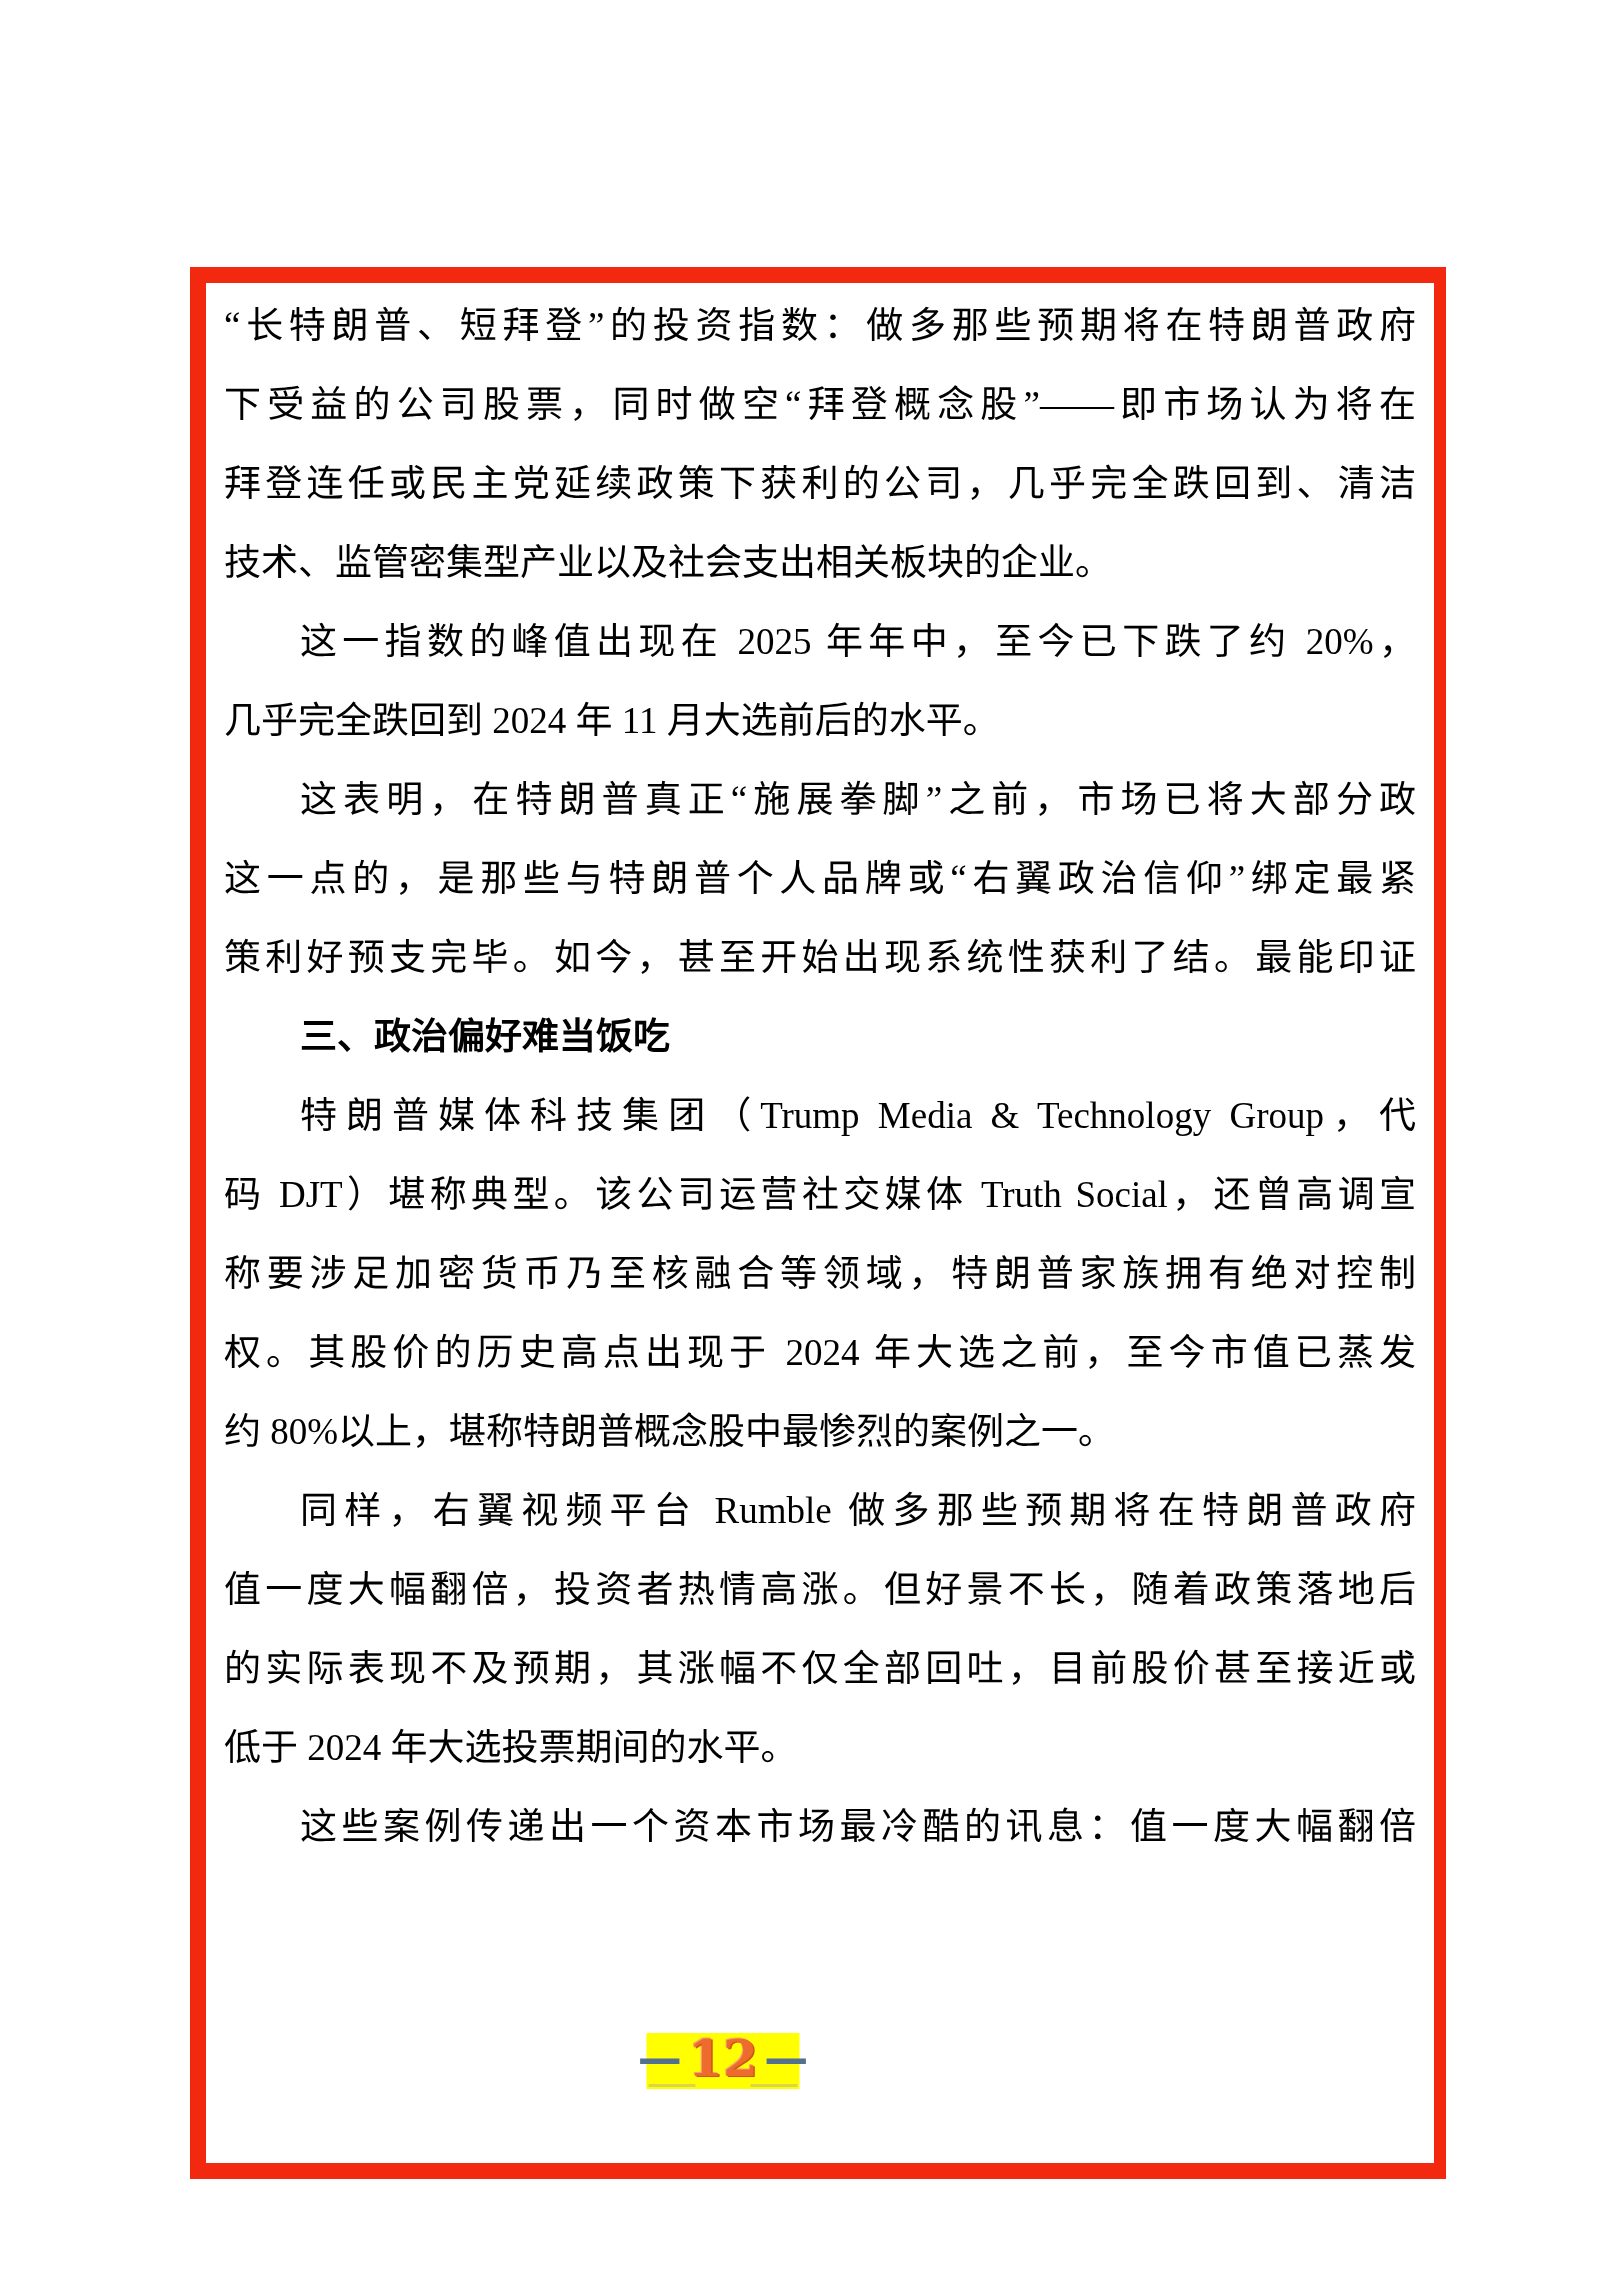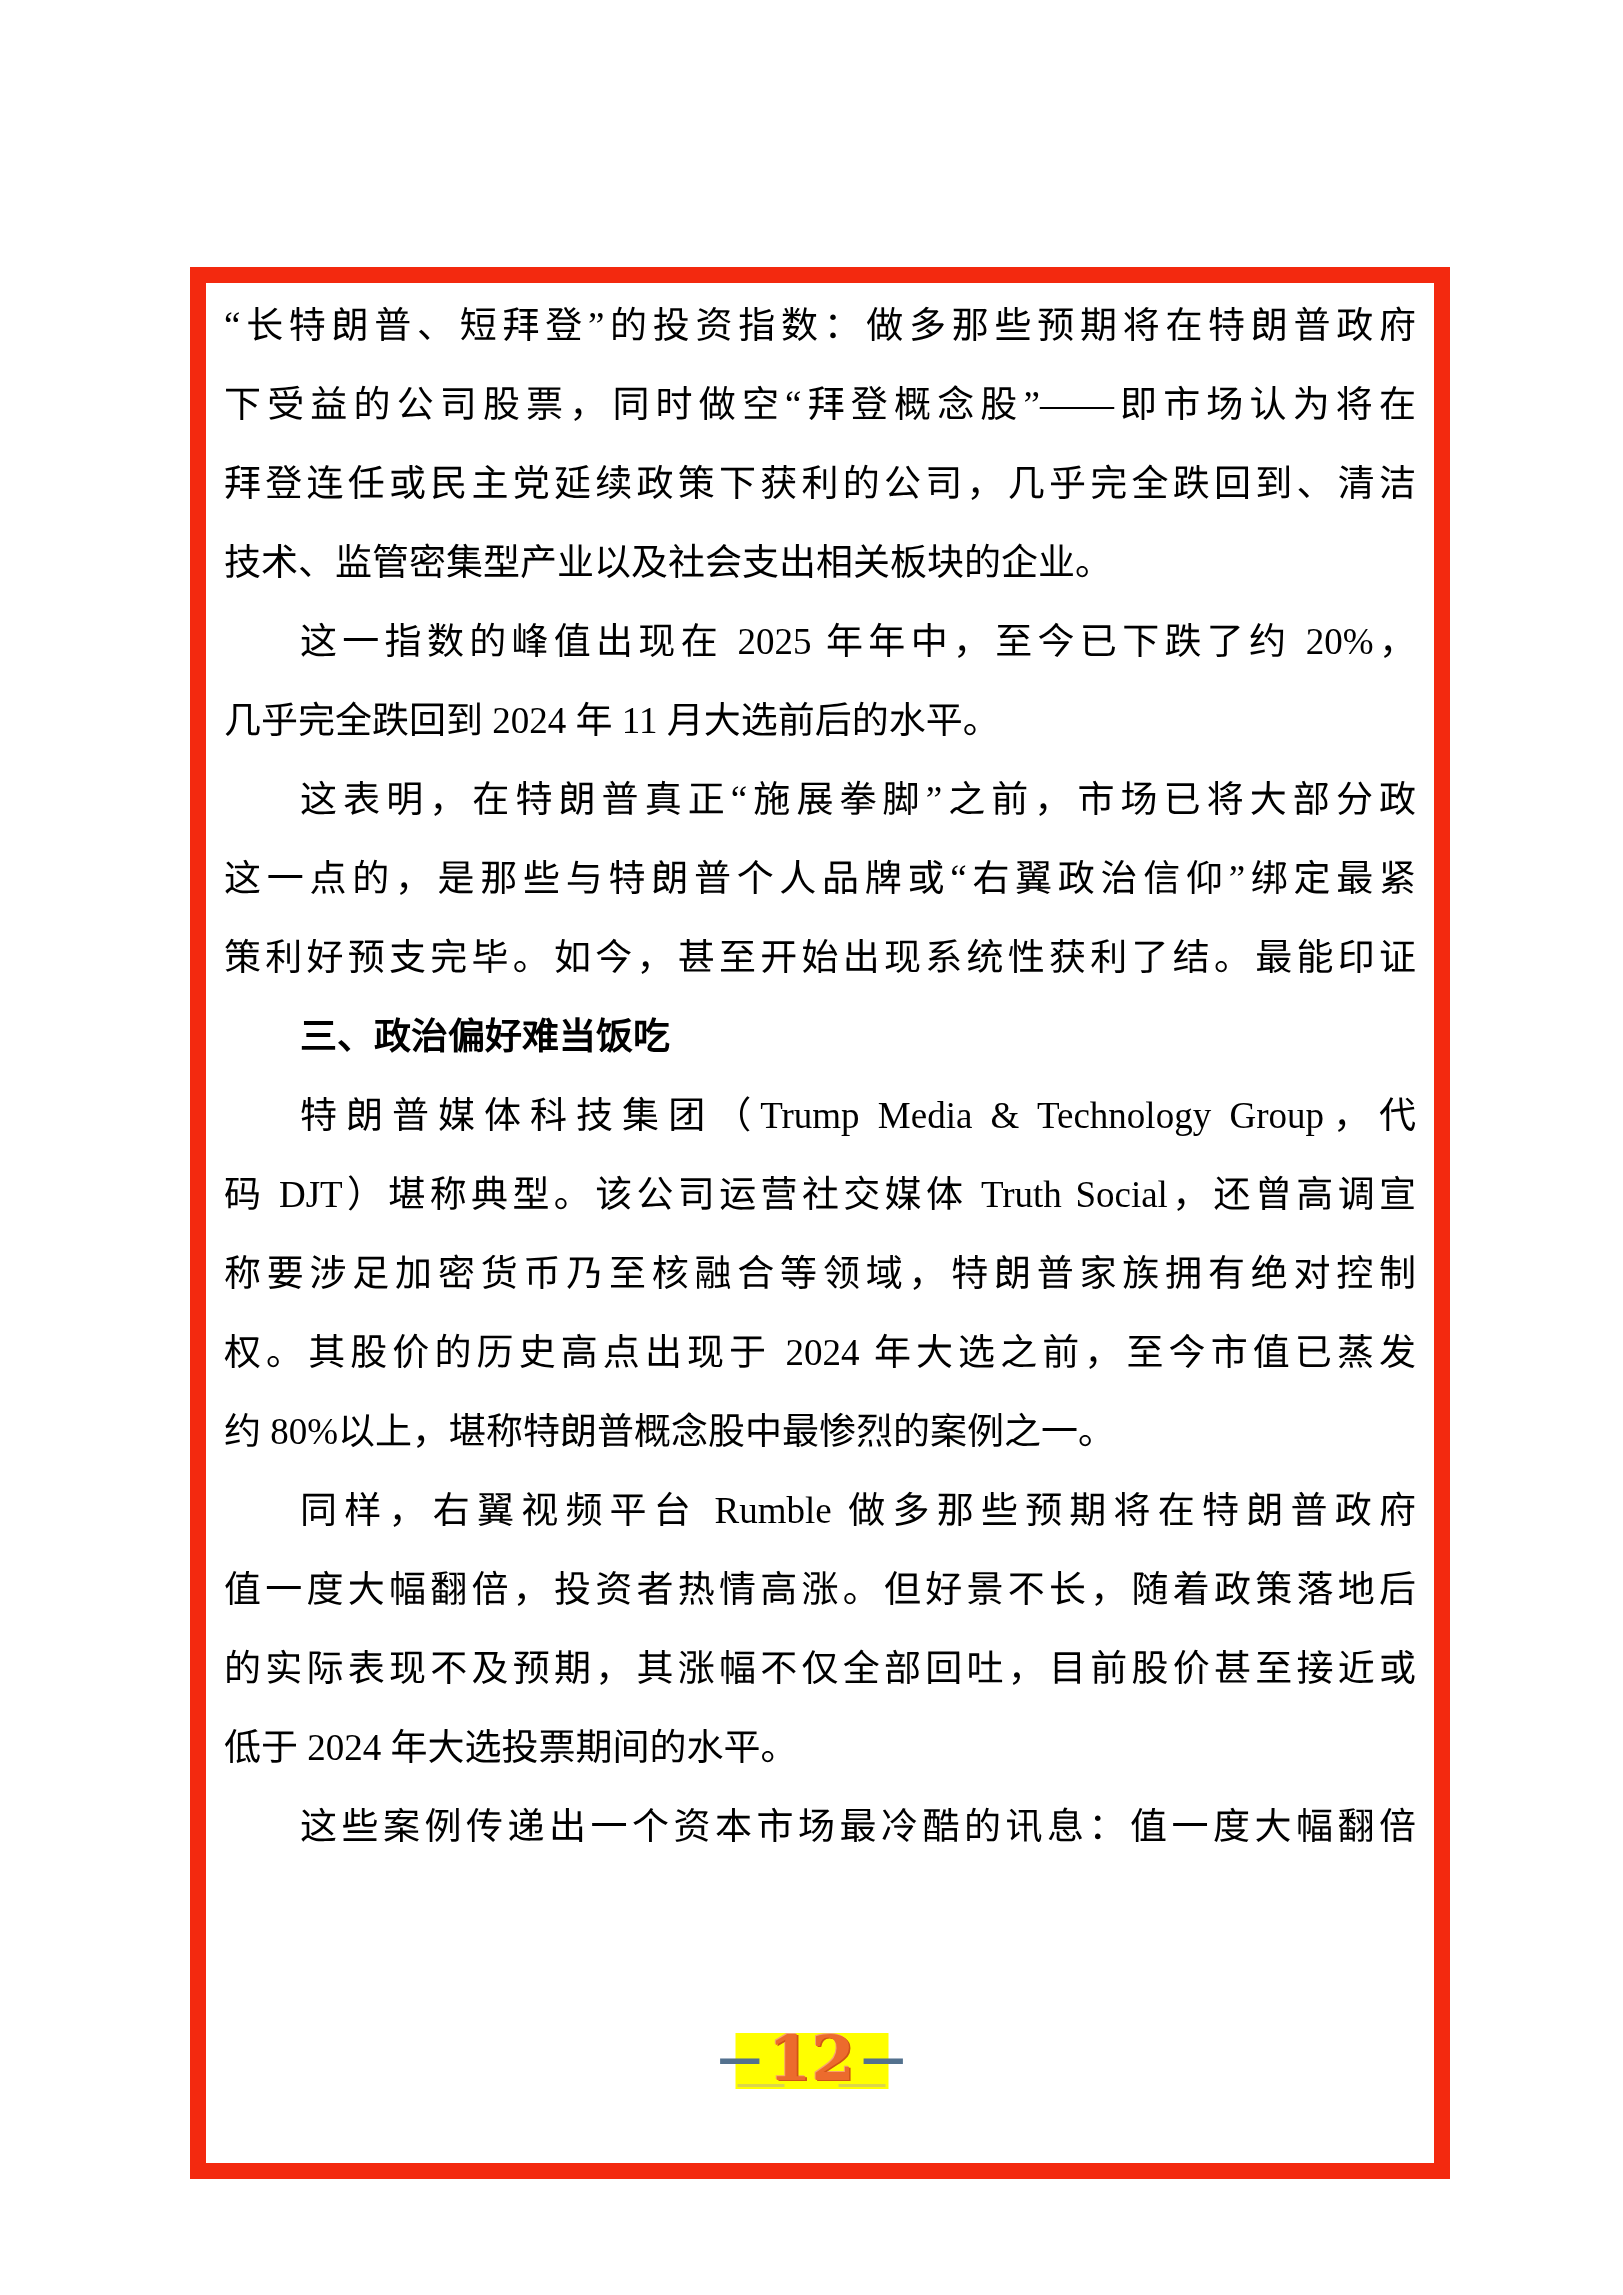--- a/index.html
+++ b/index.html
@@ -2,21 +2,21 @@
 <html lang="zh-CN" style="font-size:8.7px"><head>
 <meta charset="utf-8">
 <style>
   html, body {
     margin: 0;
     padding: 0;
     background: #ffffff;
   }
   .page {
     position: relative;
-    width: 1623px;
+    width: 1446px;
     height: 2295px;
     background: #ffffff;
     overflow: hidden;
     font-family: "Liberation Serif", "DejaVu Serif", serif;
   }
   .page-border {
     position: absolute;
     left: 190px;
     top: 267px;
     width: 1260px;
@@ -67,21 +67,21 @@
     font-family: "DejaVu Sans", sans-serif;
     font-size: 44px;
     line-height: 1;
     color: #53718e;
     font-weight: 700;
     transform: translateY(-3.3px);
   }
   .pn-number {
     font-family: "DejaVu Serif", serif;
     font-weight: 700;
-    font-size: 62px;
+    font-size: 50px;
     line-height: 1;
     color: #ec6b2d;
     text-shadow: 1.6px 1.6px 0 #cf5414, -1.1px -1.1px 0 #f7a36e;
     transform: translateY(-2.2px);
   }
   .pn-reflection {
     position: absolute;
     bottom: 1.6px;
     width: 47px;
     height: 3.3px;

